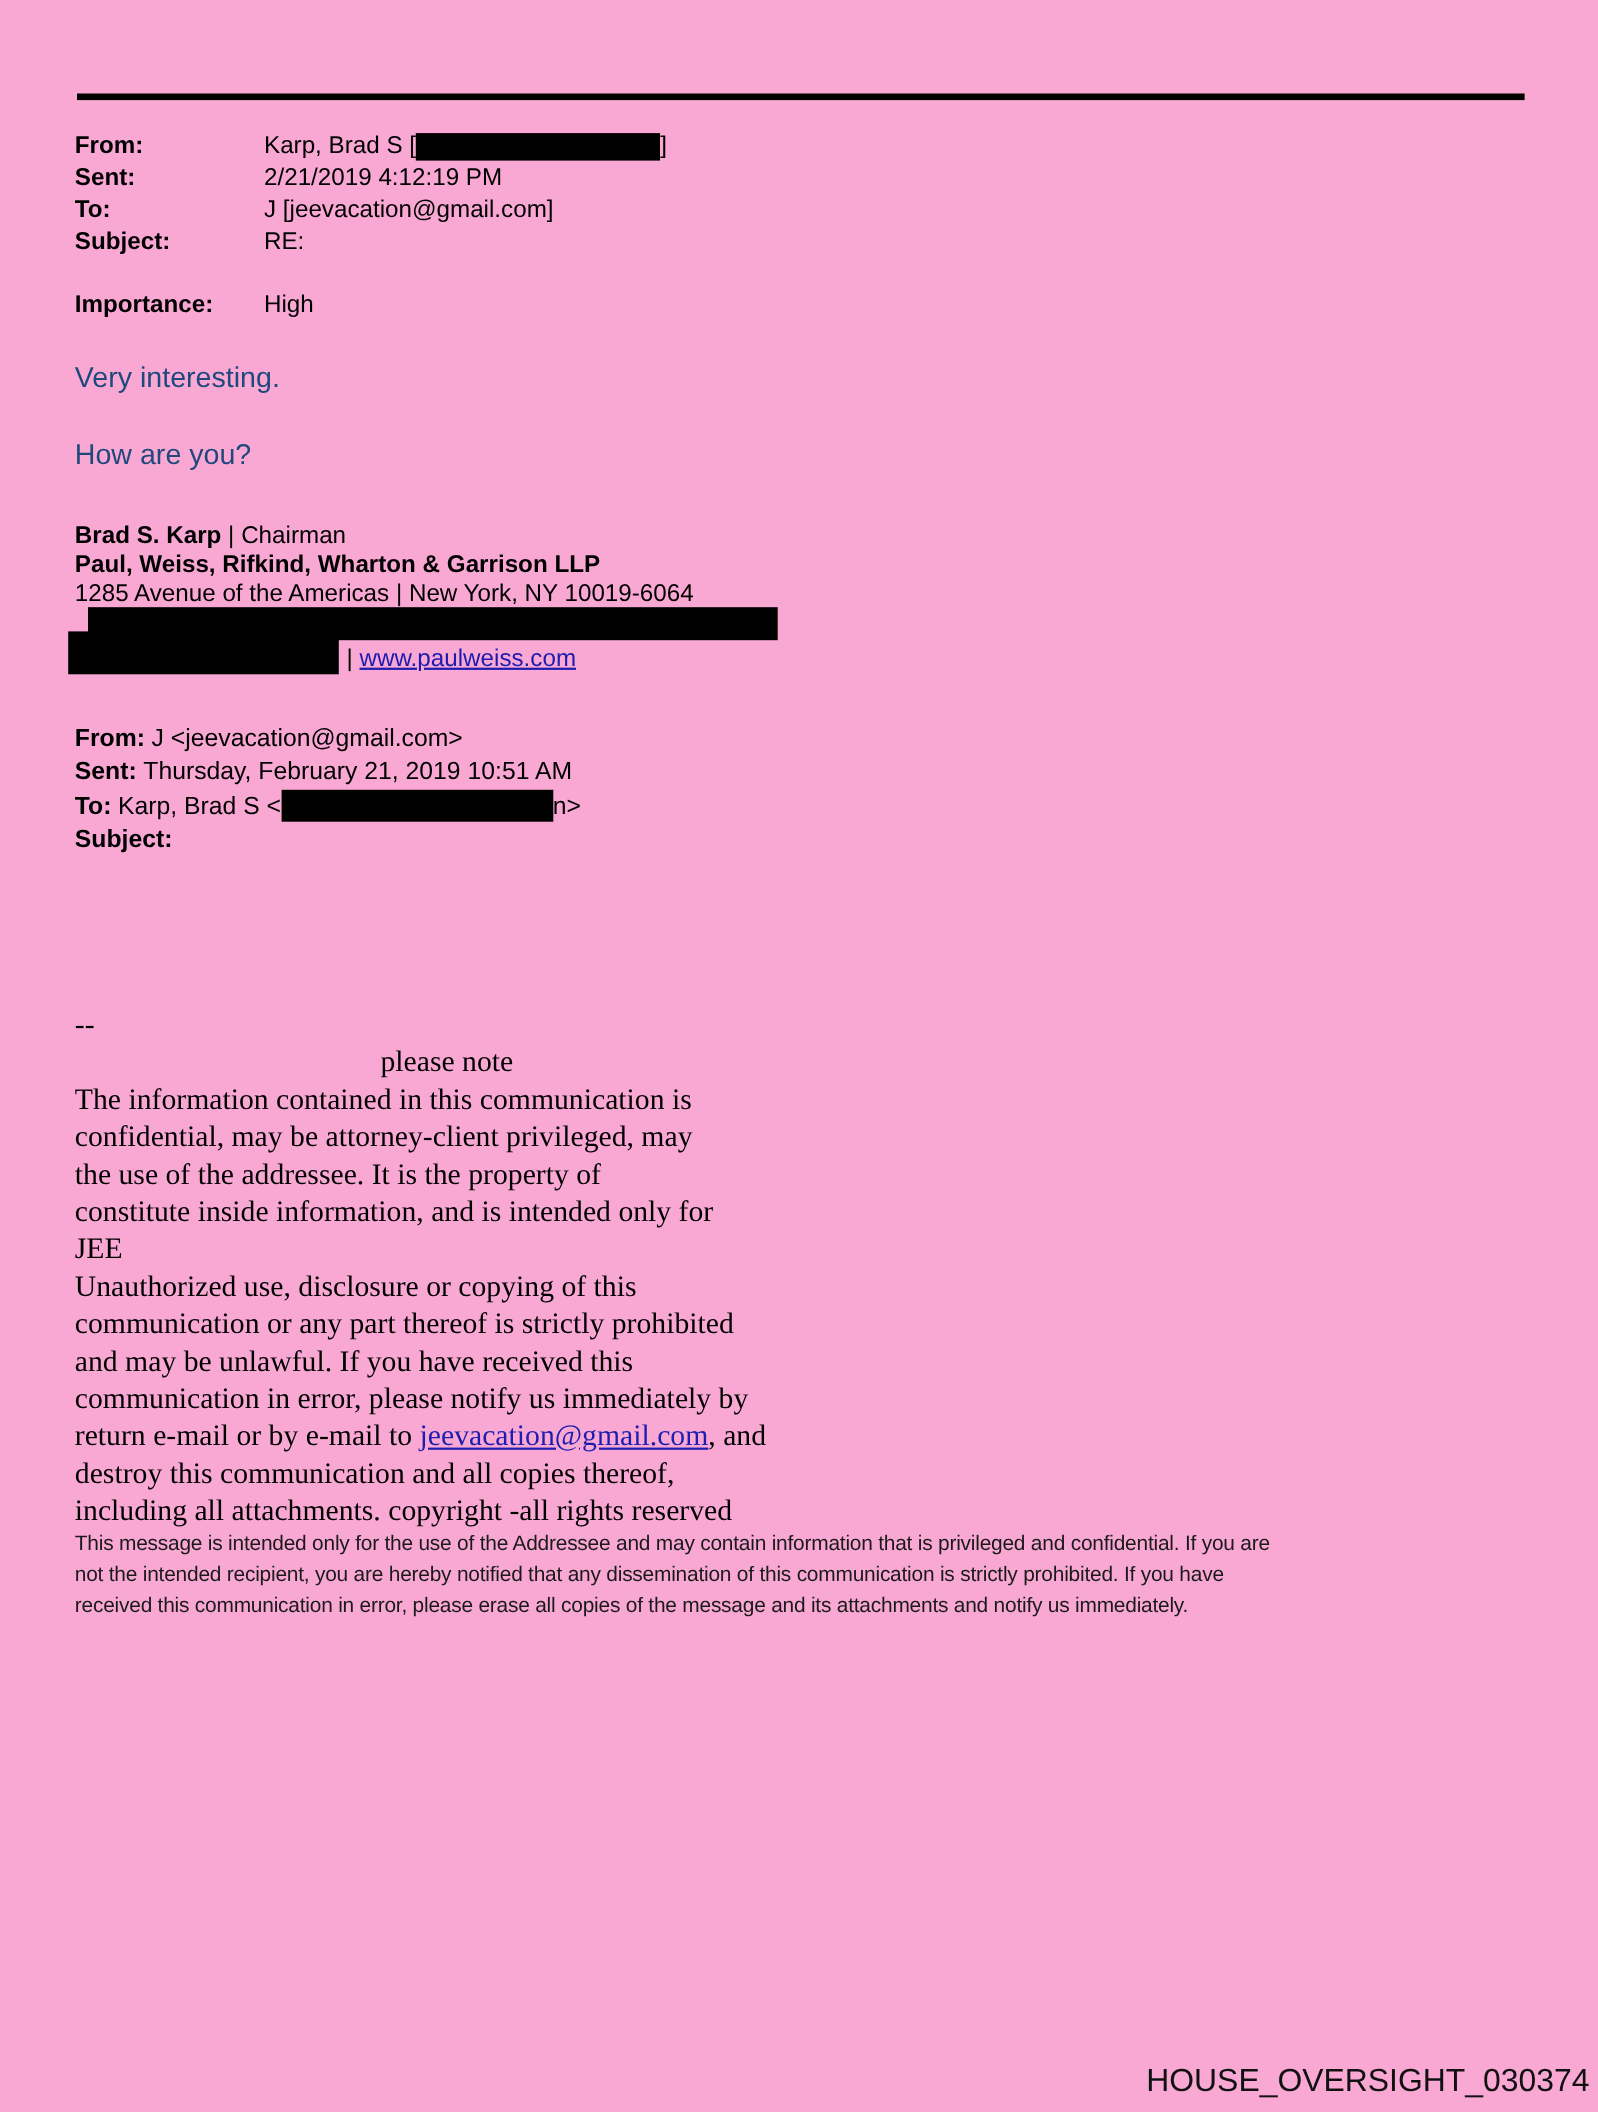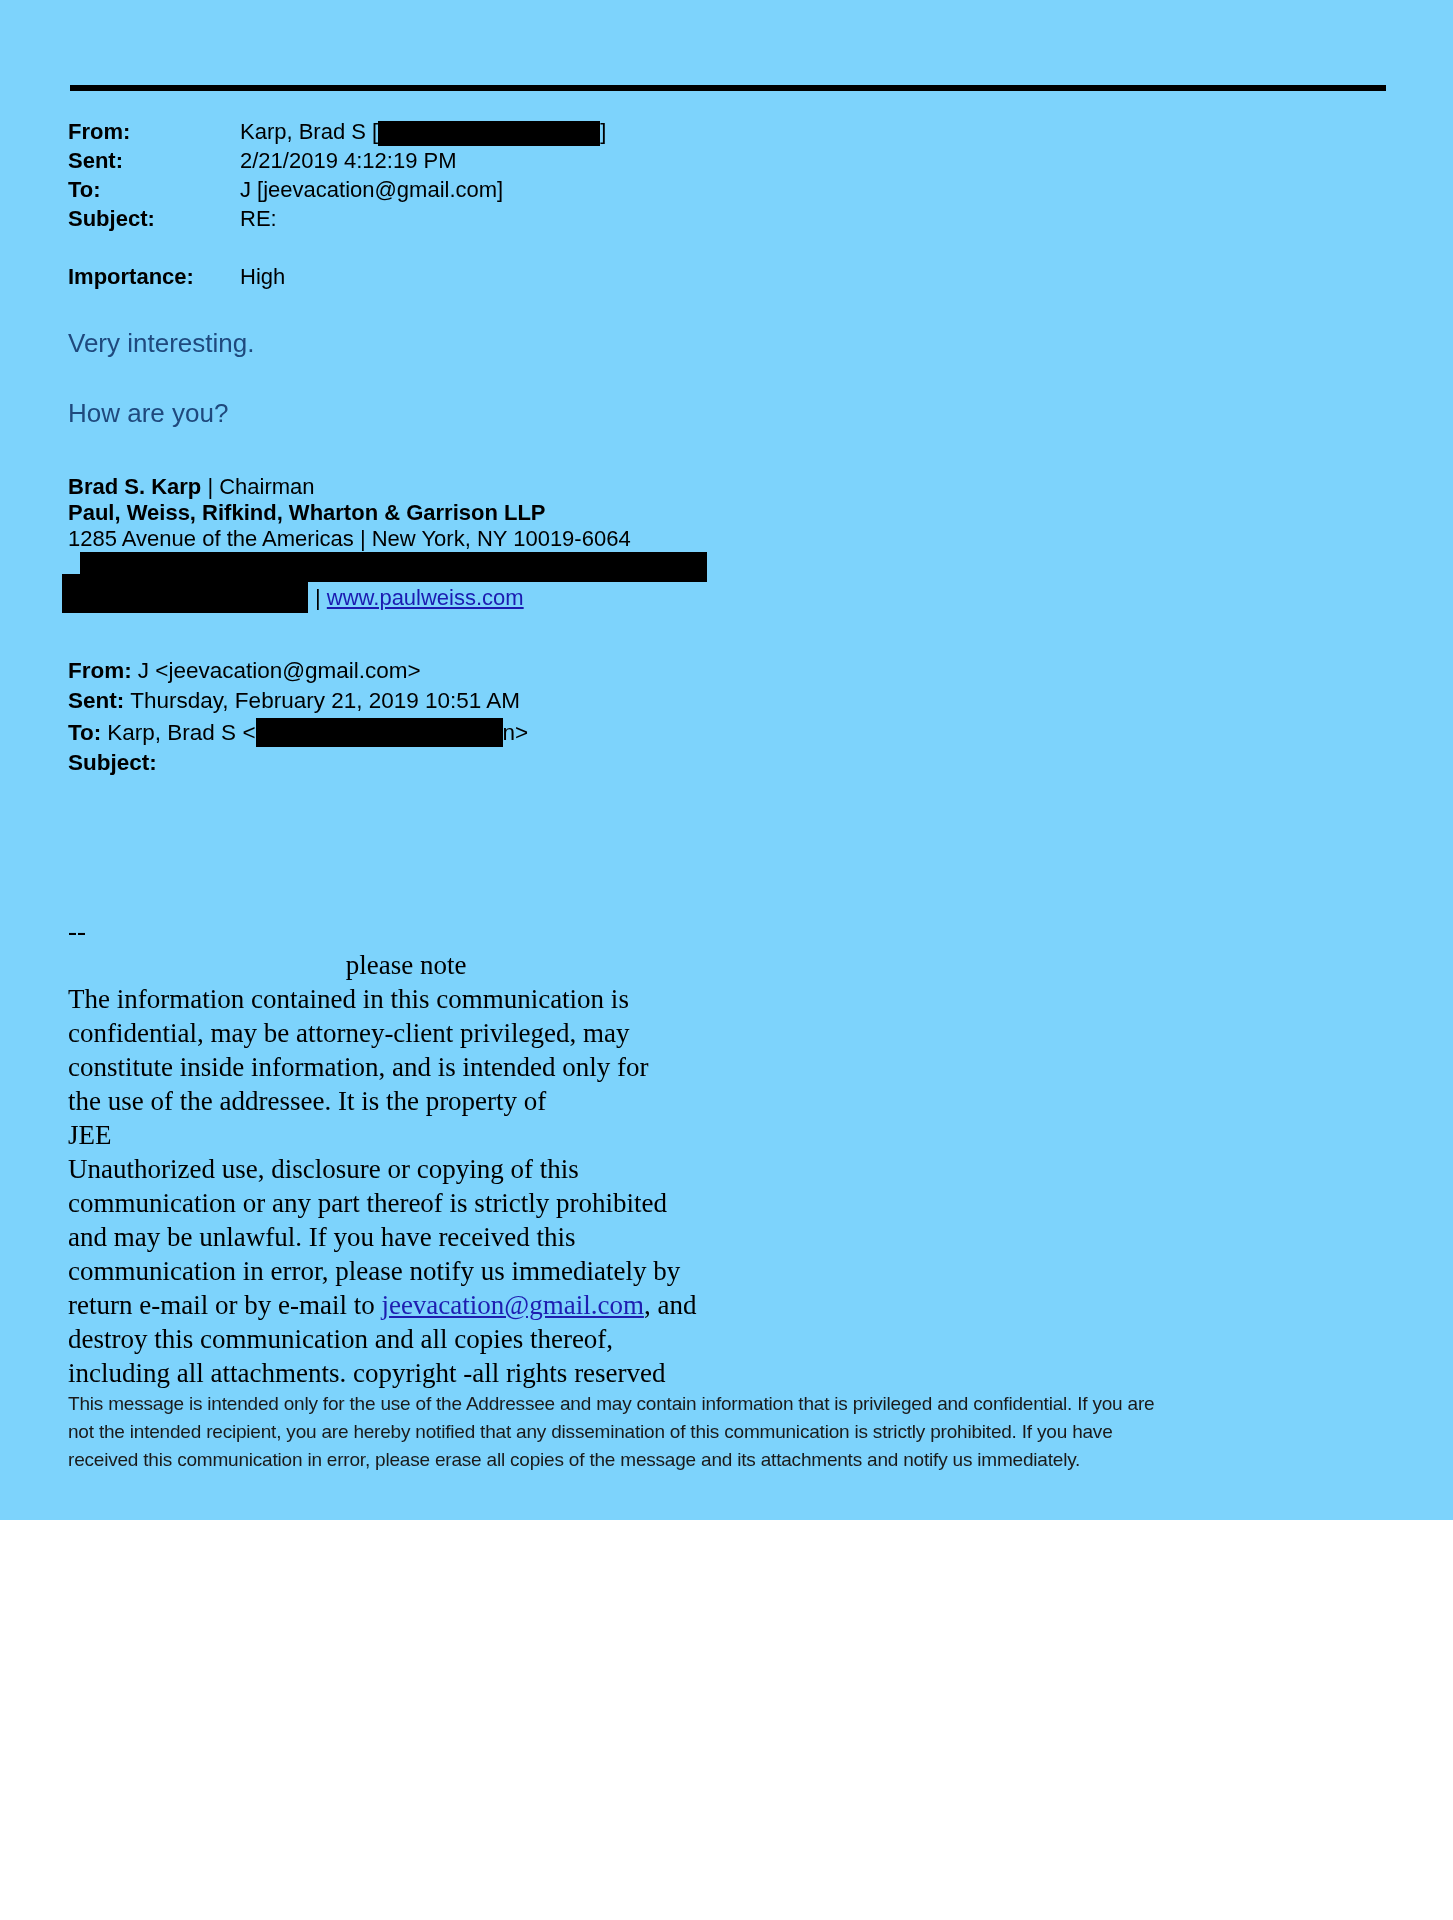--- a/index.html
+++ b/index.html
@@ -1,20 +1,20 @@
 <!DOCTYPE html>
 <html><head>
 <meta charset="utf-8">
 <style>
   html,body{margin:0;padding:0;background:#ffffff;}
   .page{
     position:relative;
     width:1453px;
-    height:1520px;
-    background:#7dd3fc;
+    height:1920px;
+    background:#f9a8d4;
     font-family:"Liberation Sans",sans-serif;
     color:#000000;
     overflow:hidden;
   }
   .abs{position:absolute;}
   
   .top-rule{left:70px;top:85px;width:1316px;height:6px;background:#000;}
   
   .hdr{left:68px;top:117px;font-size:22px;line-height:29px;}
   .hdr-row{display:flex;}
@@ -103,22 +103,22 @@
     <div><span class="b">To:</span><span><span>Karp, Brad S &lt;</span><span class="redact-inline r-to"></span><span>n&gt;</span></span></div>
     <div><span class="b">Subject:</span><span></span></div>
   </div>
 
 
   <div class="abs serif-block">
     <div>--</div>
     <div class="indent">please note</div>
     <div>The information contained in this communication is</div>
     <div>confidential, may be attorney-client privileged, may</div>
+    <div>the use of the addressee. It is the property of</div>
     <div>constitute inside information, and is intended only for</div>
-    <div>the use of the addressee. It is the property of</div>
     <div>JEE</div>
     <div>Unauthorized use, disclosure or copying of this</div>
     <div>communication or any part thereof is strictly prohibited</div>
     <div>and may be unlawful. If you have received this</div>
     <div>communication in error, please notify us immediately by</div>
     <div><span>return e-mail or by e-mail to </span><a href="#">jeevacation@gmail.com</a><span>, and</span></div>
     <div>destroy this communication and all copies thereof,</div>
     <div>including all attachments. copyright -all rights reserved</div>
   </div>
 

